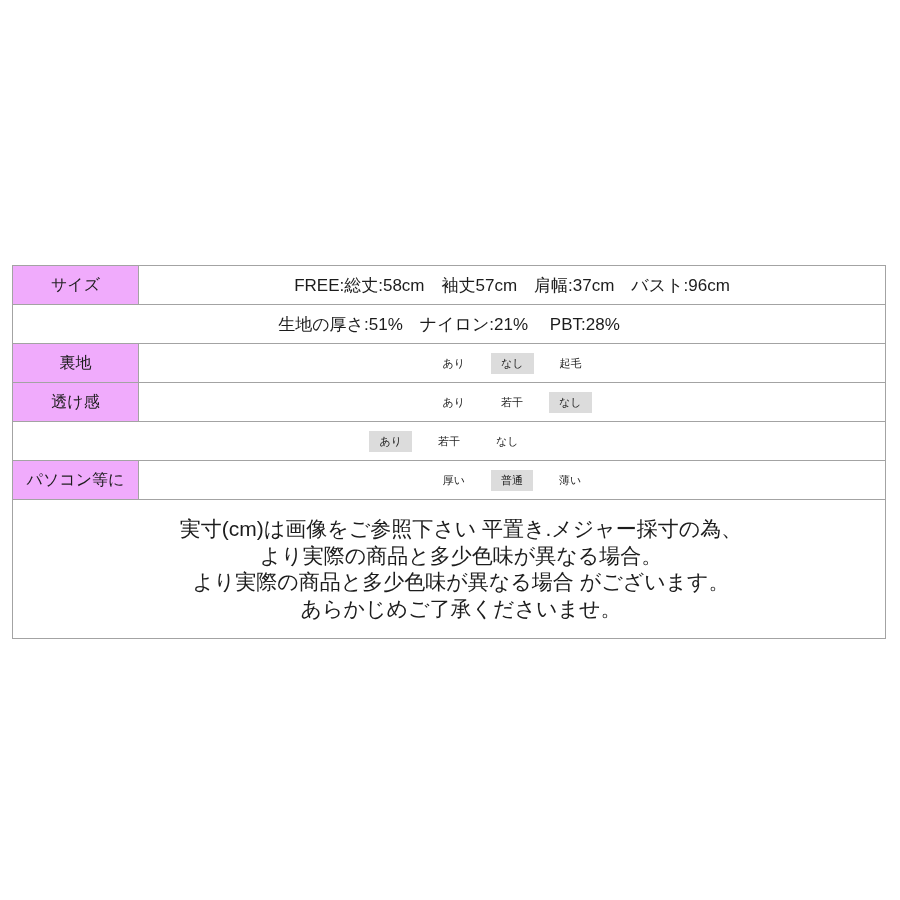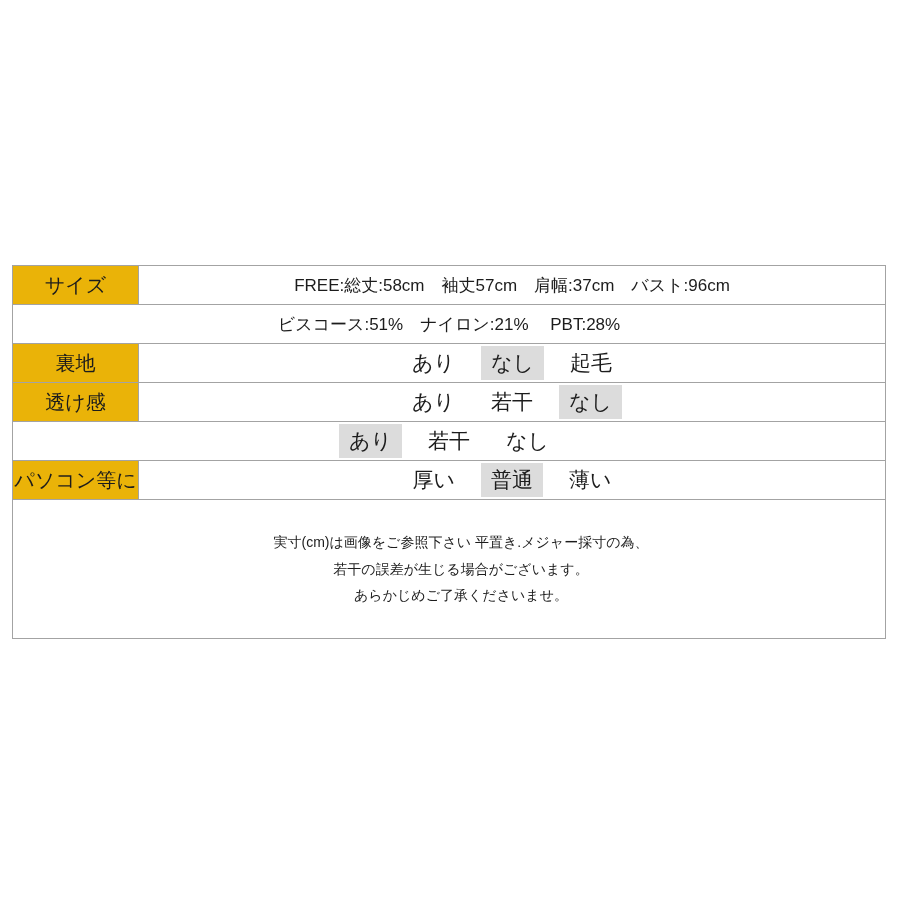--- a/index.html
+++ b/index.html
@@ -26,78 +26,78 @@
   .row {
     display: flex;
     border-bottom: 1px solid #a3a3a3;
     box-sizing: border-box;
   }
   .row.regular { height: 39px; }
   .row.notes   { height: 139px; }
   .row-label {
     flex: 0 0 126px;
     width: 126px;
-    background: #eab308;
+    background: #f0abfc;
     border-right: 1px solid #a3a3a3;
     display: flex;
     align-items: center;
     justify-content: center;
-    font-size: 20px;
+    font-size: 16px;
     color: #1c1c1c;
     box-sizing: border-box;
   }
   .row-value {
     flex: 1;
     display: flex;
     align-items: center;
     justify-content: center;
     font-size: 17px;
     color: #1c1c1c;
     white-space: pre-wrap;
   }
-  .row-value.options { font-size: 21px; font-family: Liberation Mono, monospace; }
+  .row-value.options { font-size: 11px; font-family: Liberation Mono, monospace; }
   .options span {
     display: inline-block;
     margin: 0 8px;
     padding: 3px 10px;
   }
   .options span.selected {
     background: #dcdcdc;
   }
   .notes-lines {
     text-align: center;
-    font-size: 14px;
+    font-size: 21px;
     line-height: 26.5px;
     color: #1c1c1c;
     width: 100%;
     margin-left: 24px;
   }
 </style>
 </head>
 <body>
 
 <div class="spec-table" id="specTable">
     <div class="row regular">
       <div class="row-label">サイズ</div>
       <div class="row-value">FREE:総丈:58cm　袖丈57cm　肩幅:37cm　バスト:96cm</div>
     </div>
     <div class="row regular">
-      <div class="row-value">ビスコース:51%　ナイロン:21%　 PBT:28%</div>
+      <div class="row-value">生地の厚さ:51%　ナイロン:21%　 PBT:28%</div>
     </div>
     <div class="row regular">
       <div class="row-label">裏地</div>
       <div class="row-value options"><span>あり</span><span class="selected">なし</span><span>起毛</span></div>
     </div>
     <div class="row regular">
       <div class="row-label">透け感</div>
       <div class="row-value options"><span>あり</span><span>若干</span><span class="selected">なし</span></div>
     </div>
     <div class="row regular">
       <div class="row-value options"><span class="selected">あり</span><span>若干</span><span>なし</span></div>
     </div>
     <div class="row regular">
       <div class="row-label">パソコン等に</div>
       <div class="row-value options"><span>厚い</span><span class="selected">普通</span><span>薄い</span></div>
     </div>
     <div class="row notes">
-      <div class="row-value"><div class="notes-lines"><div>実寸(cm)は画像をご参照下さい 平置き.メジャー採寸の為、</div><div>若干の誤差が生じる場合がございます。</div><div>あらかじめご了承くださいませ。</div></div></div>
+      <div class="row-value"><div class="notes-lines"><div>実寸(cm)は画像をご参照下さい 平置き.メジャー採寸の為、</div><div>より実際の商品と多少色味が異なる場合。</div><div>より実際の商品と多少色味が異なる場合 がございます。</div><div>あらかじめご了承くださいませ。</div></div></div>
     </div>
   </div>
 
 </body></html>

